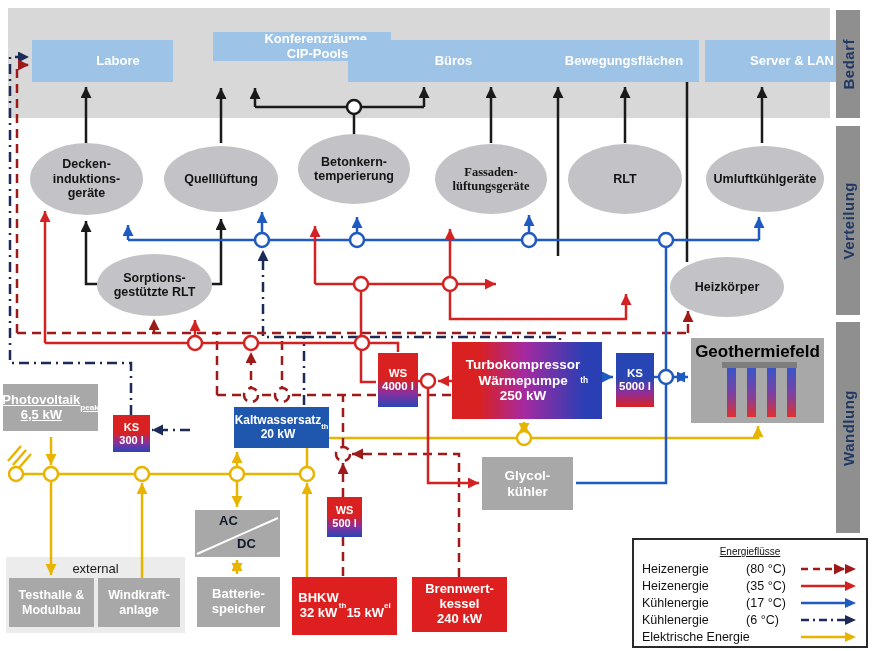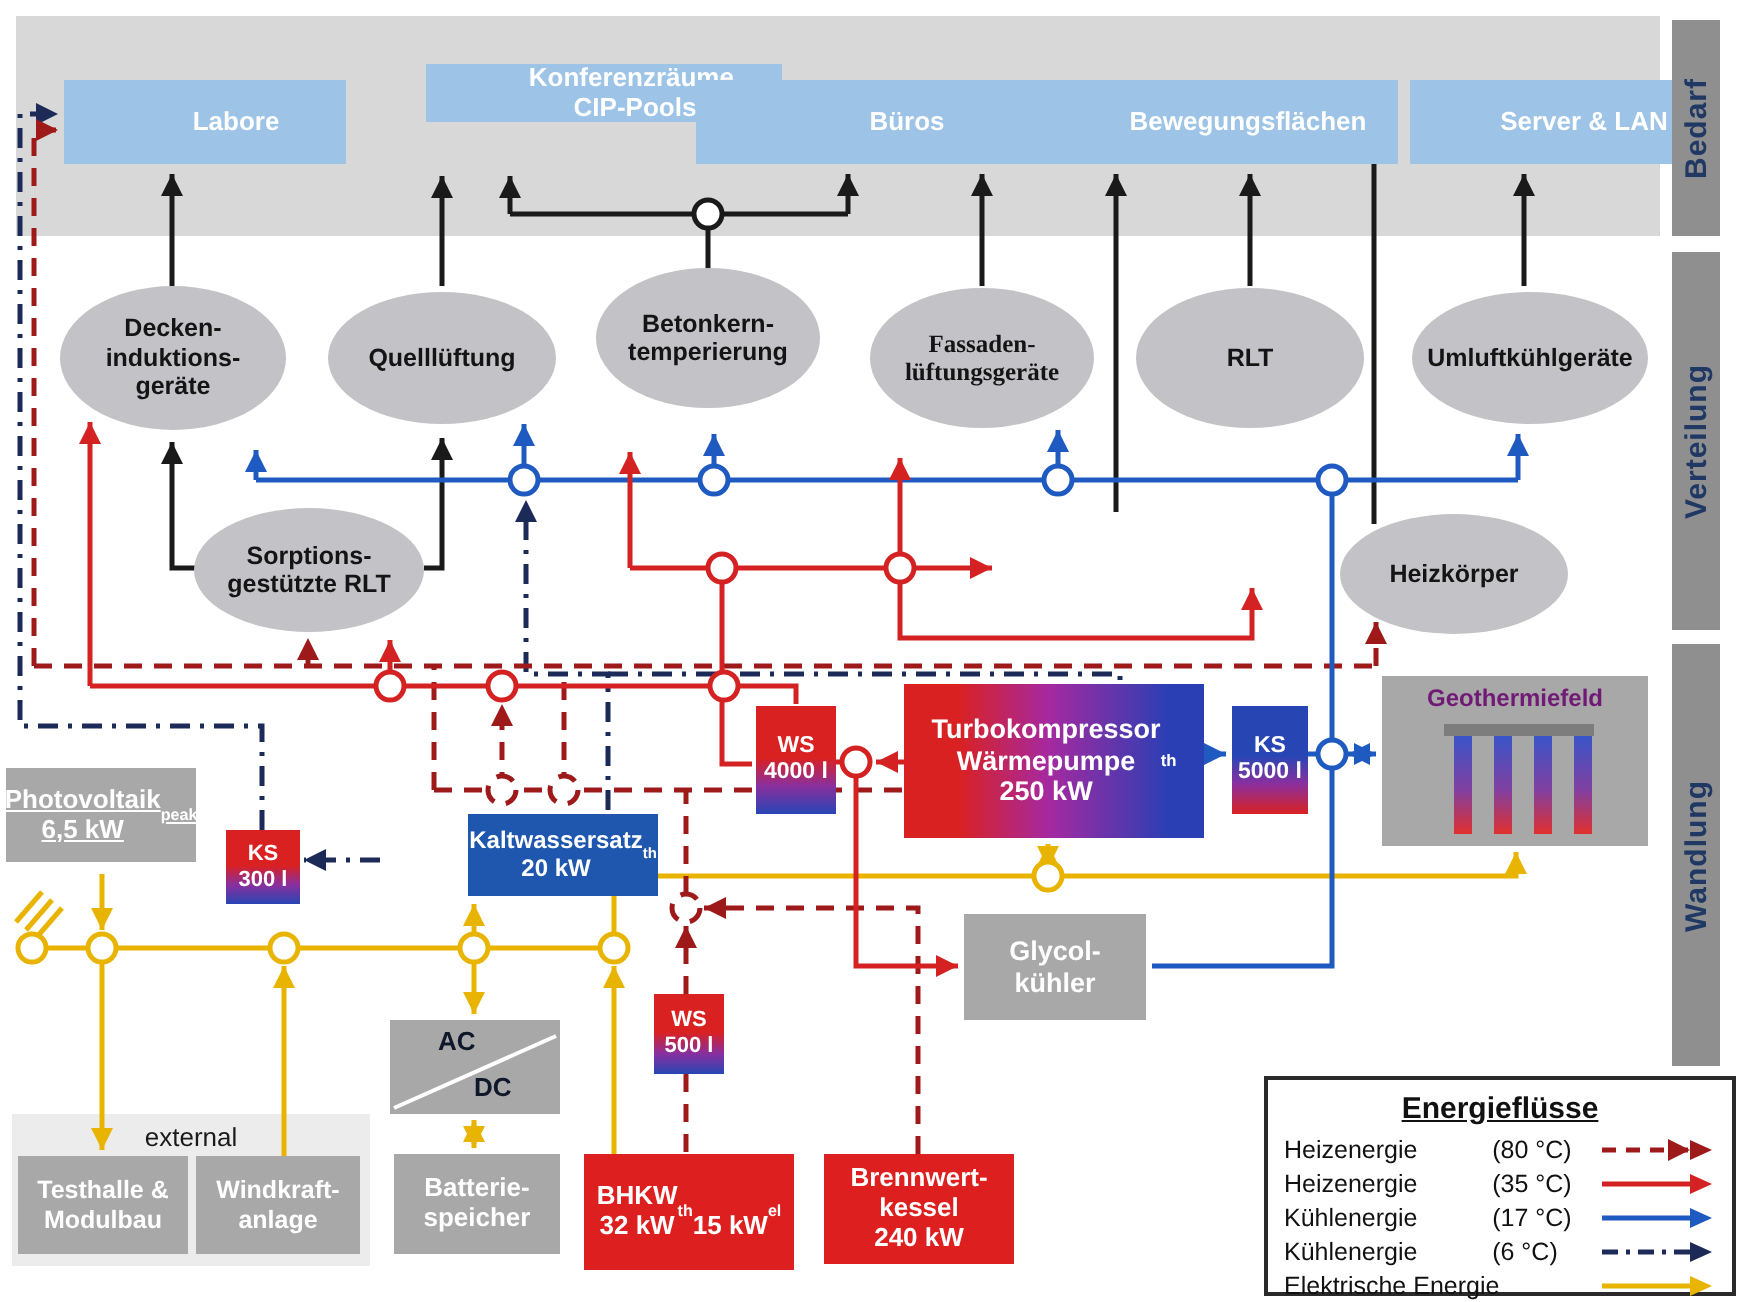--- a/index.html
+++ b/index.html
@@ -17,28 +17,28 @@
   .grad-rb{background:linear-gradient(180deg,#d92121 48%,#8a2f9e 74%,#2746b4 100%);font-size:11.5px;}
   .grad-br{background:linear-gradient(180deg,#2746b4 46%,#8a2f9e 72%,#d92121 100%);font-size:11.5px;}
   .turbo{background:linear-gradient(90deg,#d92121 18%,#a629a0 48%,#2b3fb4 88%);font-size:13.5px;}
   .extbox{background:#ececec;}
   .ext-label{color:#1a1a1a;font-size:13px;text-align:center;}
   .secbar{background:var(--section_bar);color:var(--section_text);display:flex;align-items:center;
           justify-content:center;font-weight:bold;font-size:15px;}
   .secbar span{writing-mode:vertical-rl;transform:rotate(180deg);letter-spacing:.5px;}
   sub{font-size:0.62em;}
   .legend{background:#fff;border:2px solid #2a2a2a;box-sizing:border-box;padding:6px 8px 4px 8px;}
-  .legend-title{font-weight:bold;font-size:15px;text-decoration:underline;text-align:center;margin-bottom:3px;color:#111;}
+  .legend-title{font-weight:normal;font-size:10px;text-decoration:underline;text-align:center;margin-bottom:3px;color:#111;}
   .legend-row{display:flex;align-items:center;height:17px;font-size:12.5px;color:#111;}
   .lg-label{width:112px;}
   .lg-temp{width:58px;}
   .lg-line{flex:1;display:flex;align-items:center;}
   .geo-cap{background:#7d7d7d;}
   .geo-bar{background:linear-gradient(180deg,#3a55c8 0%,#8040a0 55%,#e03030 100%);}
-  .geo-label{color:#701a75;font-weight:bold;font-size:12px;text-align:center;}
+  .geo-label{color:#000000;font-weight:bold;font-size:17px;text-align:center;}
   .acdc-txt{color:#0f172a;font-weight:bold;font-size:13px;}
   svg .j{fill:#fff;}
 </style>
 </head>
 <body>
 
 <div id="canvas">
 
   <div class="abs band" style="left:8px;top:8px;width:822px;height:110px;"></div>
 

